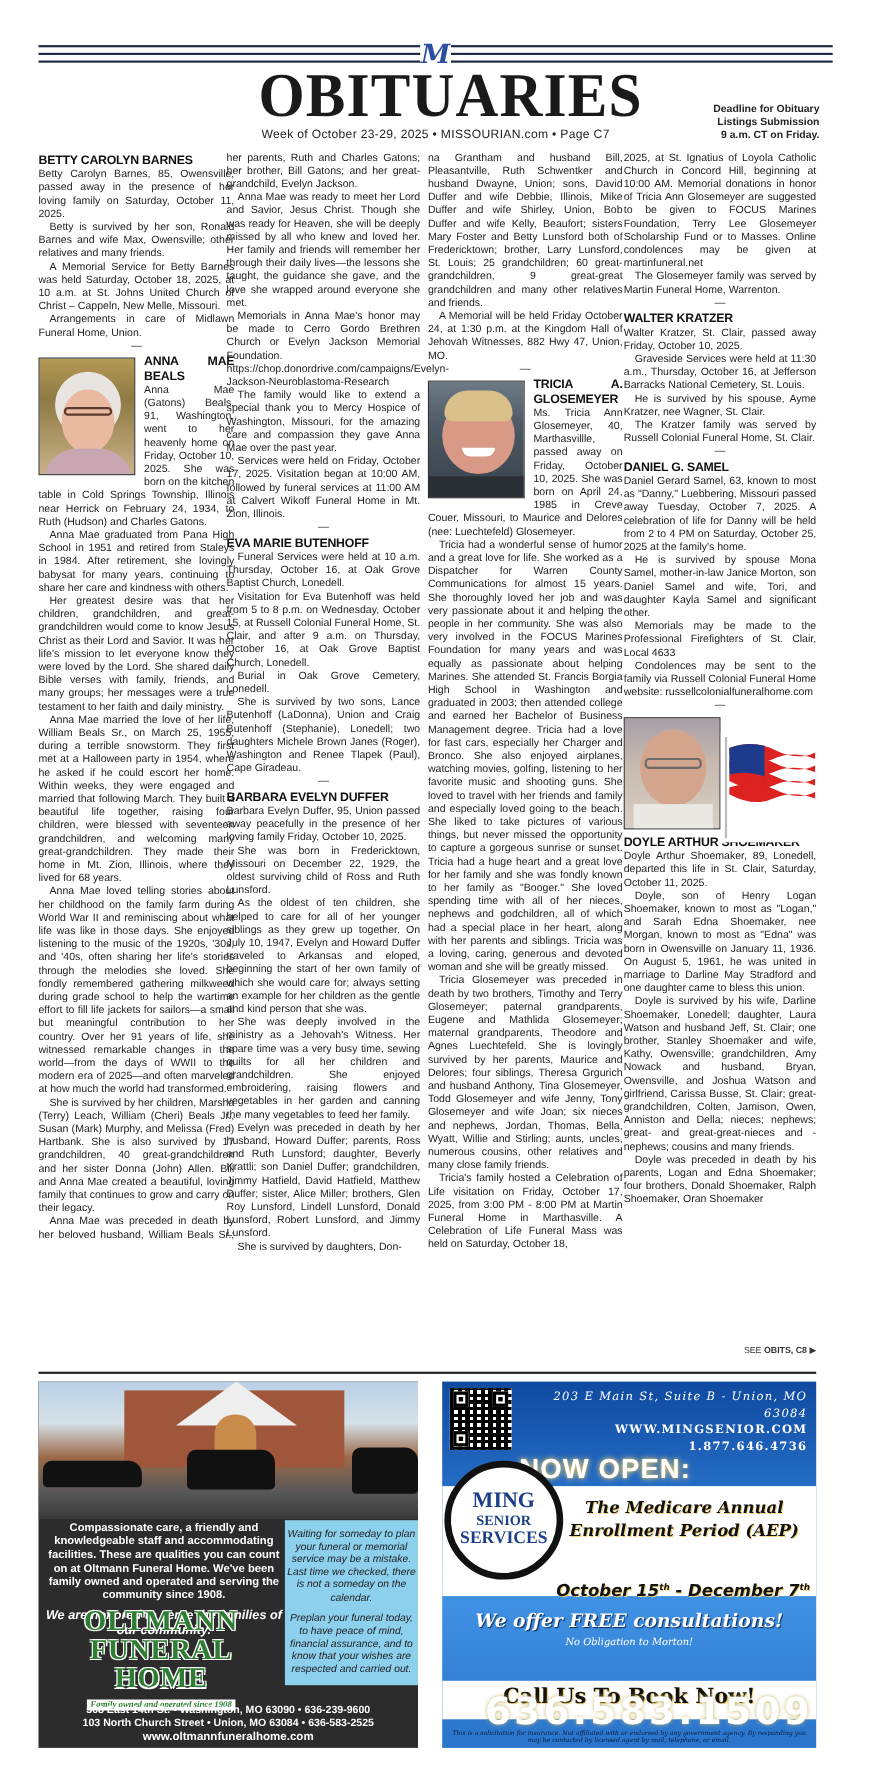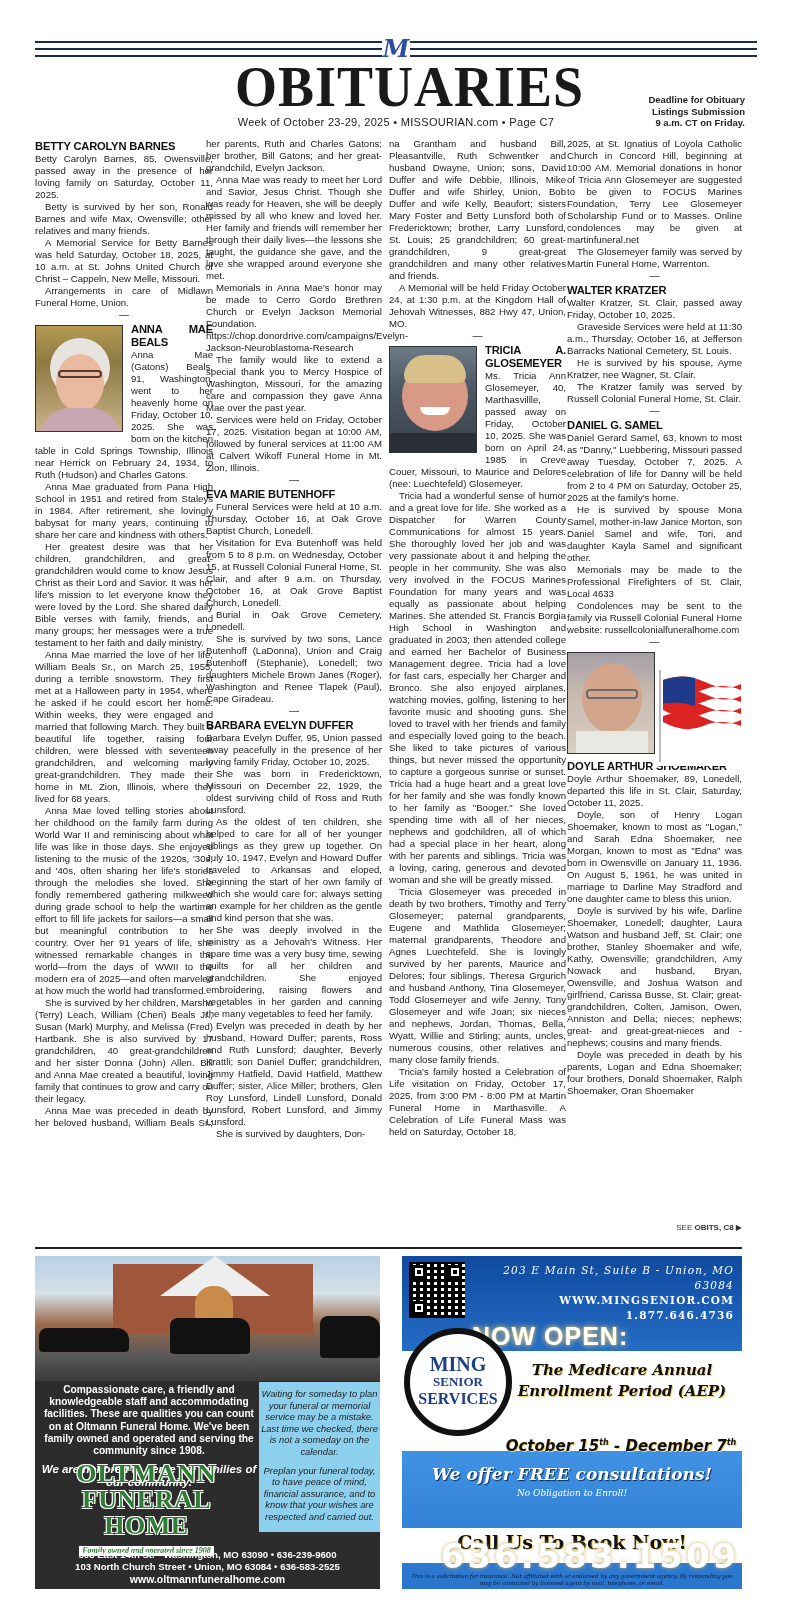--- a/index.html
+++ b/index.html
@@ -298,17 +298,17 @@
     <div class="l1">The Medicare Annual</div>
     <div class="l2">Enrollment Period (AEP)</div>
     <div class="l3"><span>October 15</span><sup>th</sup><span> - December 7</span><sup>th</sup></div>
   </div>
   <div class="ming-logo">
     <div class="big">MING</div>
     <div>SENIOR</div>
     <div class="big" style="font-size:16px;">SERVICES</div>
   </div>
   <div class="free">We offer FREE consultations!</div>
-  <div class="noob">No Obligation to Enroll!</div>
+  <div class="noob">No Obligation to Morton!</div>
   <div class="call-band">Call Us To Book Now!</div>
   <div class="ming-phone">636.583.1509</div>
   <div class="disclaimer">This is a solicitation for insurance. Not affiliated with or endorsed by any government agency. By responding you may be contacted by licensed agent by mail, telephone, or email.</div>
 </aside>
 
 </body></html>

